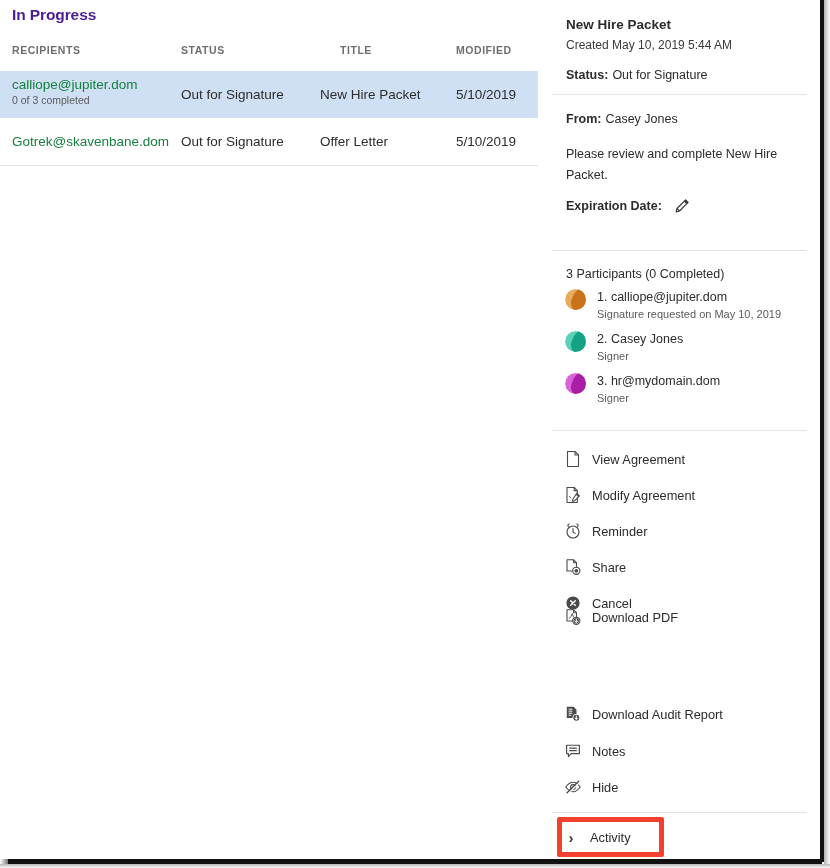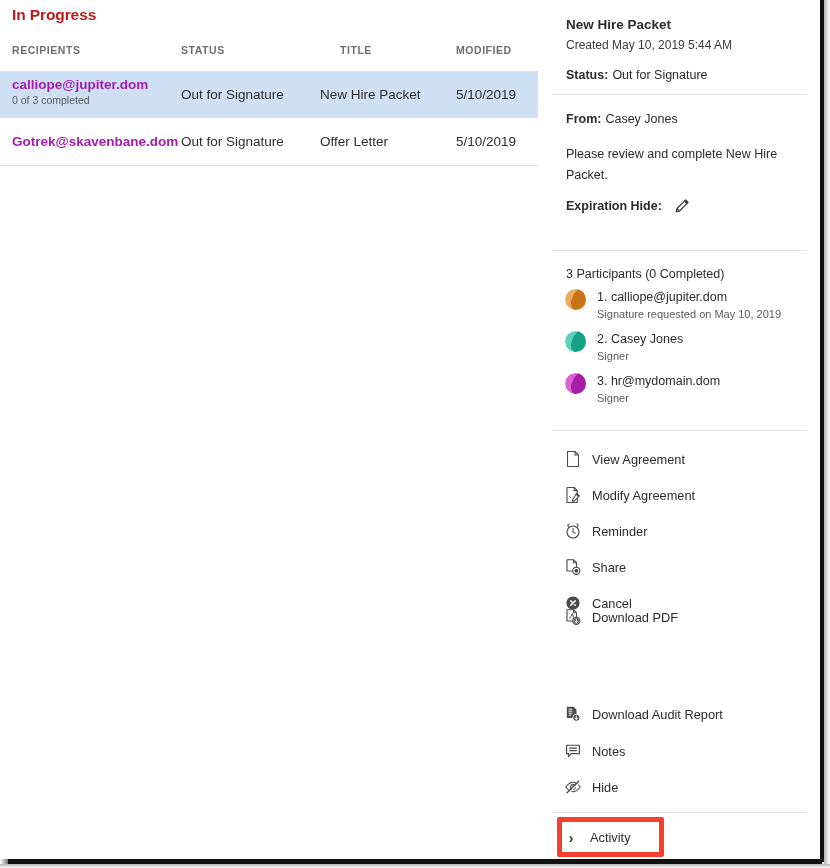--- a/index.html
+++ b/index.html
@@ -57,21 +57,21 @@
     left: 0; top: 0;
     width: 541px; height: 862px;
     background: #ffffff;
   }
 
   #list-title {
     position: absolute;
     left: 12px; top: 6px;
     font-size: 15.5px;
     font-weight: bold;
-    color: #b91c1c;
+    color: #4c1d95;
     letter-spacing: -0.1px;
   }
 
   #table-head {
     position: absolute;
     left: 0; top: 44px;
     width: 541px; height: 24px;
   }
   #table-head .th {
     position: absolute;
@@ -91,22 +91,22 @@
   }
   .row.selected { background: #cfe0f5; }
   .row .cell {
     position: absolute;
     font-size: 13.5px;
     color: #2c2c2c;
     white-space: nowrap;
   }
   .row .cell.primary {
     top: 13px;
-    font-weight: bold;
-    color: #a21caf;
+    font-weight: normal;
+    color: #15803d;
   }
   .row.selected .cell.primary { top: 6px; }
   .row .sub {
     position: absolute;
     top: 23px;
     font-size: 10.5px;
     color: #5b5b5b;
     white-space: nowrap;
   }
   .row-sep {
@@ -350,21 +350,21 @@
 
     <div class="rail-divider" style="top:94px;"></div>
 
     <div id="from-row">
       <span class="lbl">From:</span><span class="val">Casey Jones</span>
     </div>
 
     <div id="doc-message">Please review and complete New Hire Packet.</div>
 
     <div id="expiration-row">
-      <span class="lbl">Expiration Hide:</span>
+      <span class="lbl">Expiration Date:</span>
       <span class="pencil">
         <svg width="16" height="16" viewBox="0 0 16 16">
           <path d="M11.6 1.9 L14.1 4.4 L5.5 13 L2.2 13.8 L3 10.5 Z" fill="none" stroke="#3a3a3a" stroke-width="1.2" stroke-linejoin="round"></path>
           <path d="M10.3 3.2 L12.8 5.7" stroke="#3a3a3a" stroke-width="1.2"></path>
           <path d="M3 10.5 L5.5 13" stroke="#3a3a3a" stroke-width="1.1"></path>
           <path d="M11.6 1.9 L14.1 4.4 L12.8 5.7 L10.3 3.2 Z" fill="#3a3a3a"></path>
         </svg>
       </span>
     </div>
 

